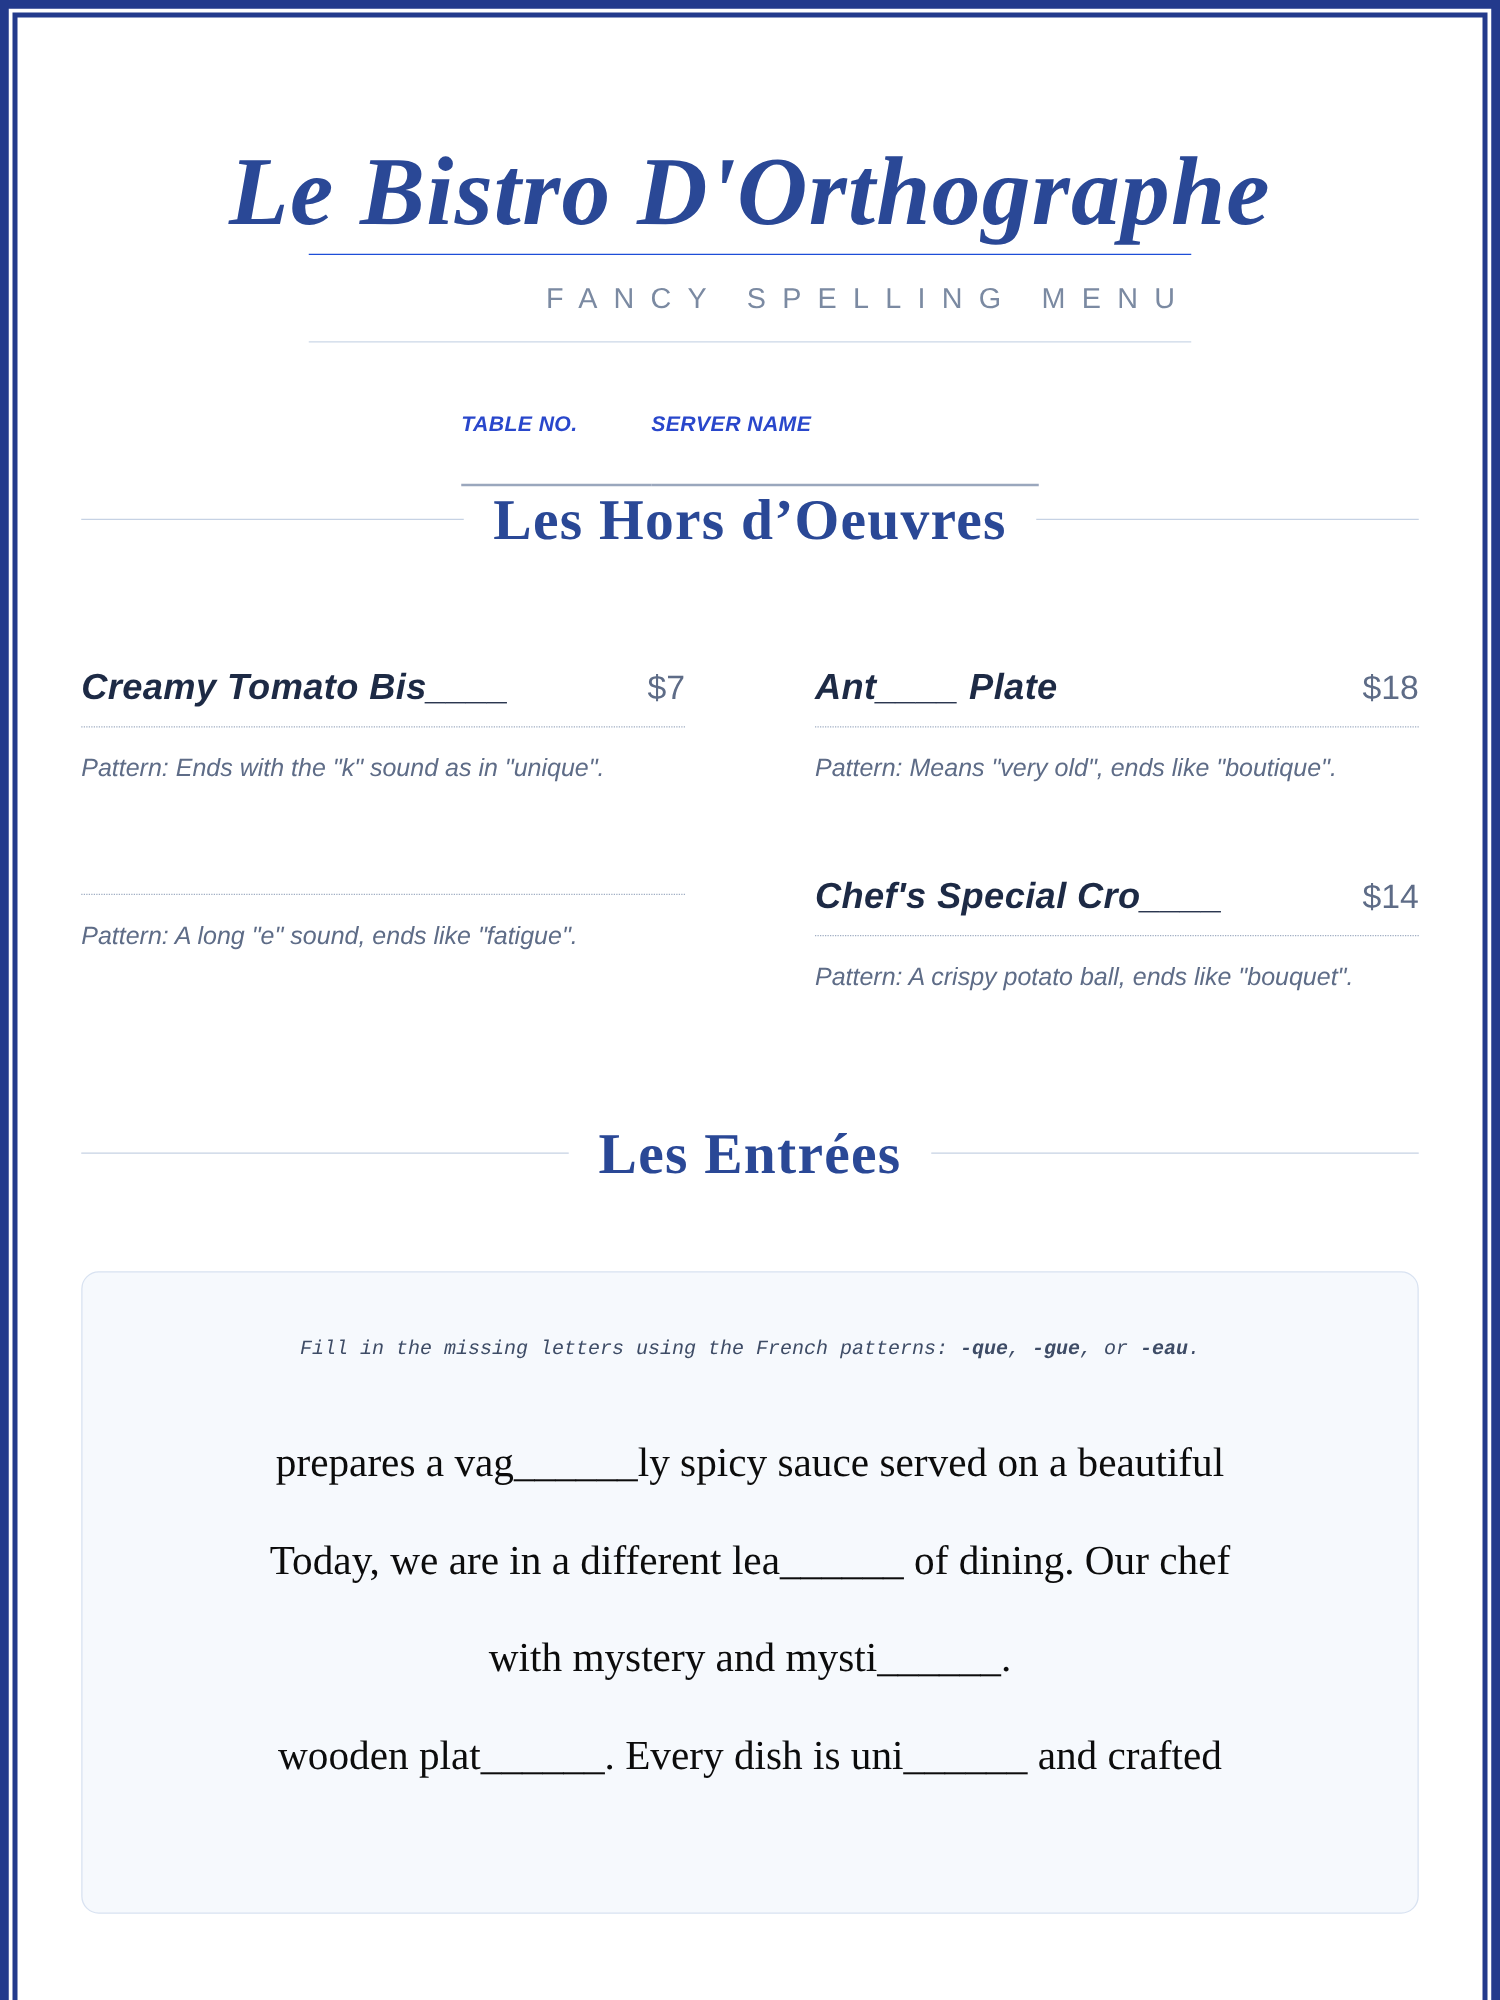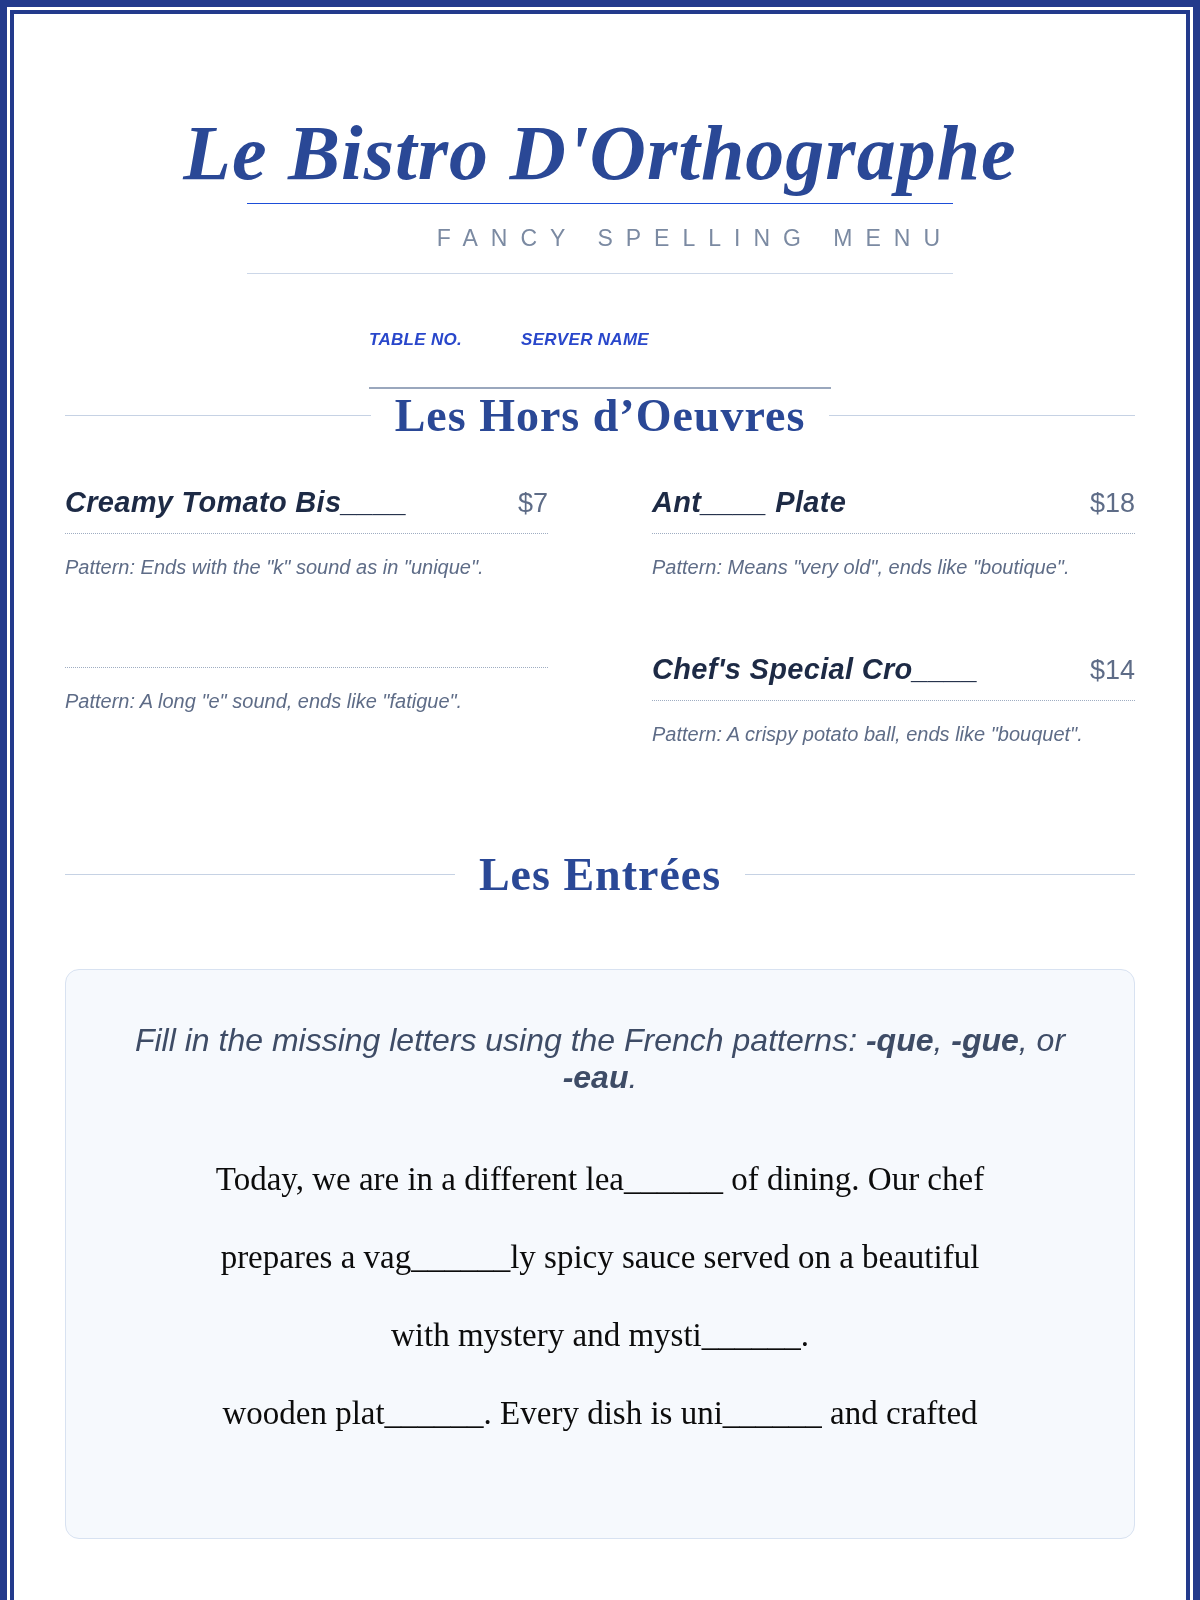--- a/index.html
+++ b/index.html
@@ -60,21 +60,21 @@
   .sec-hors { }
   .sec-entrees { margin-top: 102px; }
   .sec .rule { flex: 1; border-top: 1px solid #c6d2e4; height: 0; }
   .sec .txt {
     font-family: "Liberation Serif", "DejaVu Serif", serif;
     font-weight: 700; font-size: 46px; color: #2a4896;
     letter-spacing: 1px; white-space: nowrap;
   }
   
   .menu-grid {
-    margin-top: 44px;
+    margin-top: 92px;
     display: grid; grid-template-columns: 1fr 1fr;
     column-gap: 104px; row-gap: 74px;
   }
   .item-head { display: flex; justify-content: space-between; align-items: baseline; gap: 14px; }
   .item-name {
     font-style: italic; font-weight: 700;
     font-size: 29px; color: #1d2a45; letter-spacing: 0.3px;
     white-space: nowrap;
   }
   .item-price { font-size: 27px; color: #5e6c87; }
@@ -87,21 +87,21 @@
   .entrees-box {
     box-sizing: border-box;
     margin-top: 68px;
     background: #f6f9fd;
     border: 1px solid #d8e2f1;
     border-radius: 14px;
     padding: 52px 62px 86px 62px;
   }
   .instruction {
     text-align: center;
-    font-style: italic; font-size: 32px; color: #3e4c66;
+    font-style: italic; font-size: 16px; color: #3e4c66; font-family: Liberation Mono, monospace;
   }
   .instruction b { font-weight: 700; }
   .story {
     margin-top: 44px;
     font-family: "Liberation Serif", "DejaVu Serif", serif;
     font-size: 33px; color: #0c0c0c;
     text-align: center; line-height: 78px;
   }
 </style>
 </head>
@@ -172,21 +172,21 @@
     <div class="sec sec-entrees">
       <div class="rule"></div>
       <div class="txt">Les Entrées</div>
       <div class="rule"></div>
     </div>
 
     <div class="entrees-box">
       <div class="instruction"><span>Fill in the missing letters using the French patterns: </span><b>-que</b><span>, </span><b>-gue</b><span>, or </span><b>-eau</b><span>.</span></div>
 
       <div class="story">
+        <div>prepares a vag______ly spicy sauce served on a beautiful</div>
         <div>Today, we are in a different lea______ of dining. Our chef</div>
-        <div>prepares a vag______ly spicy sauce served on a beautiful</div>
         <div>with mystery and mysti______.</div>
         <div>wooden plat______. Every dish is uni______ and crafted</div>
       </div>
     </div>
 
   </div>
 </div>
 
 </body></html>

